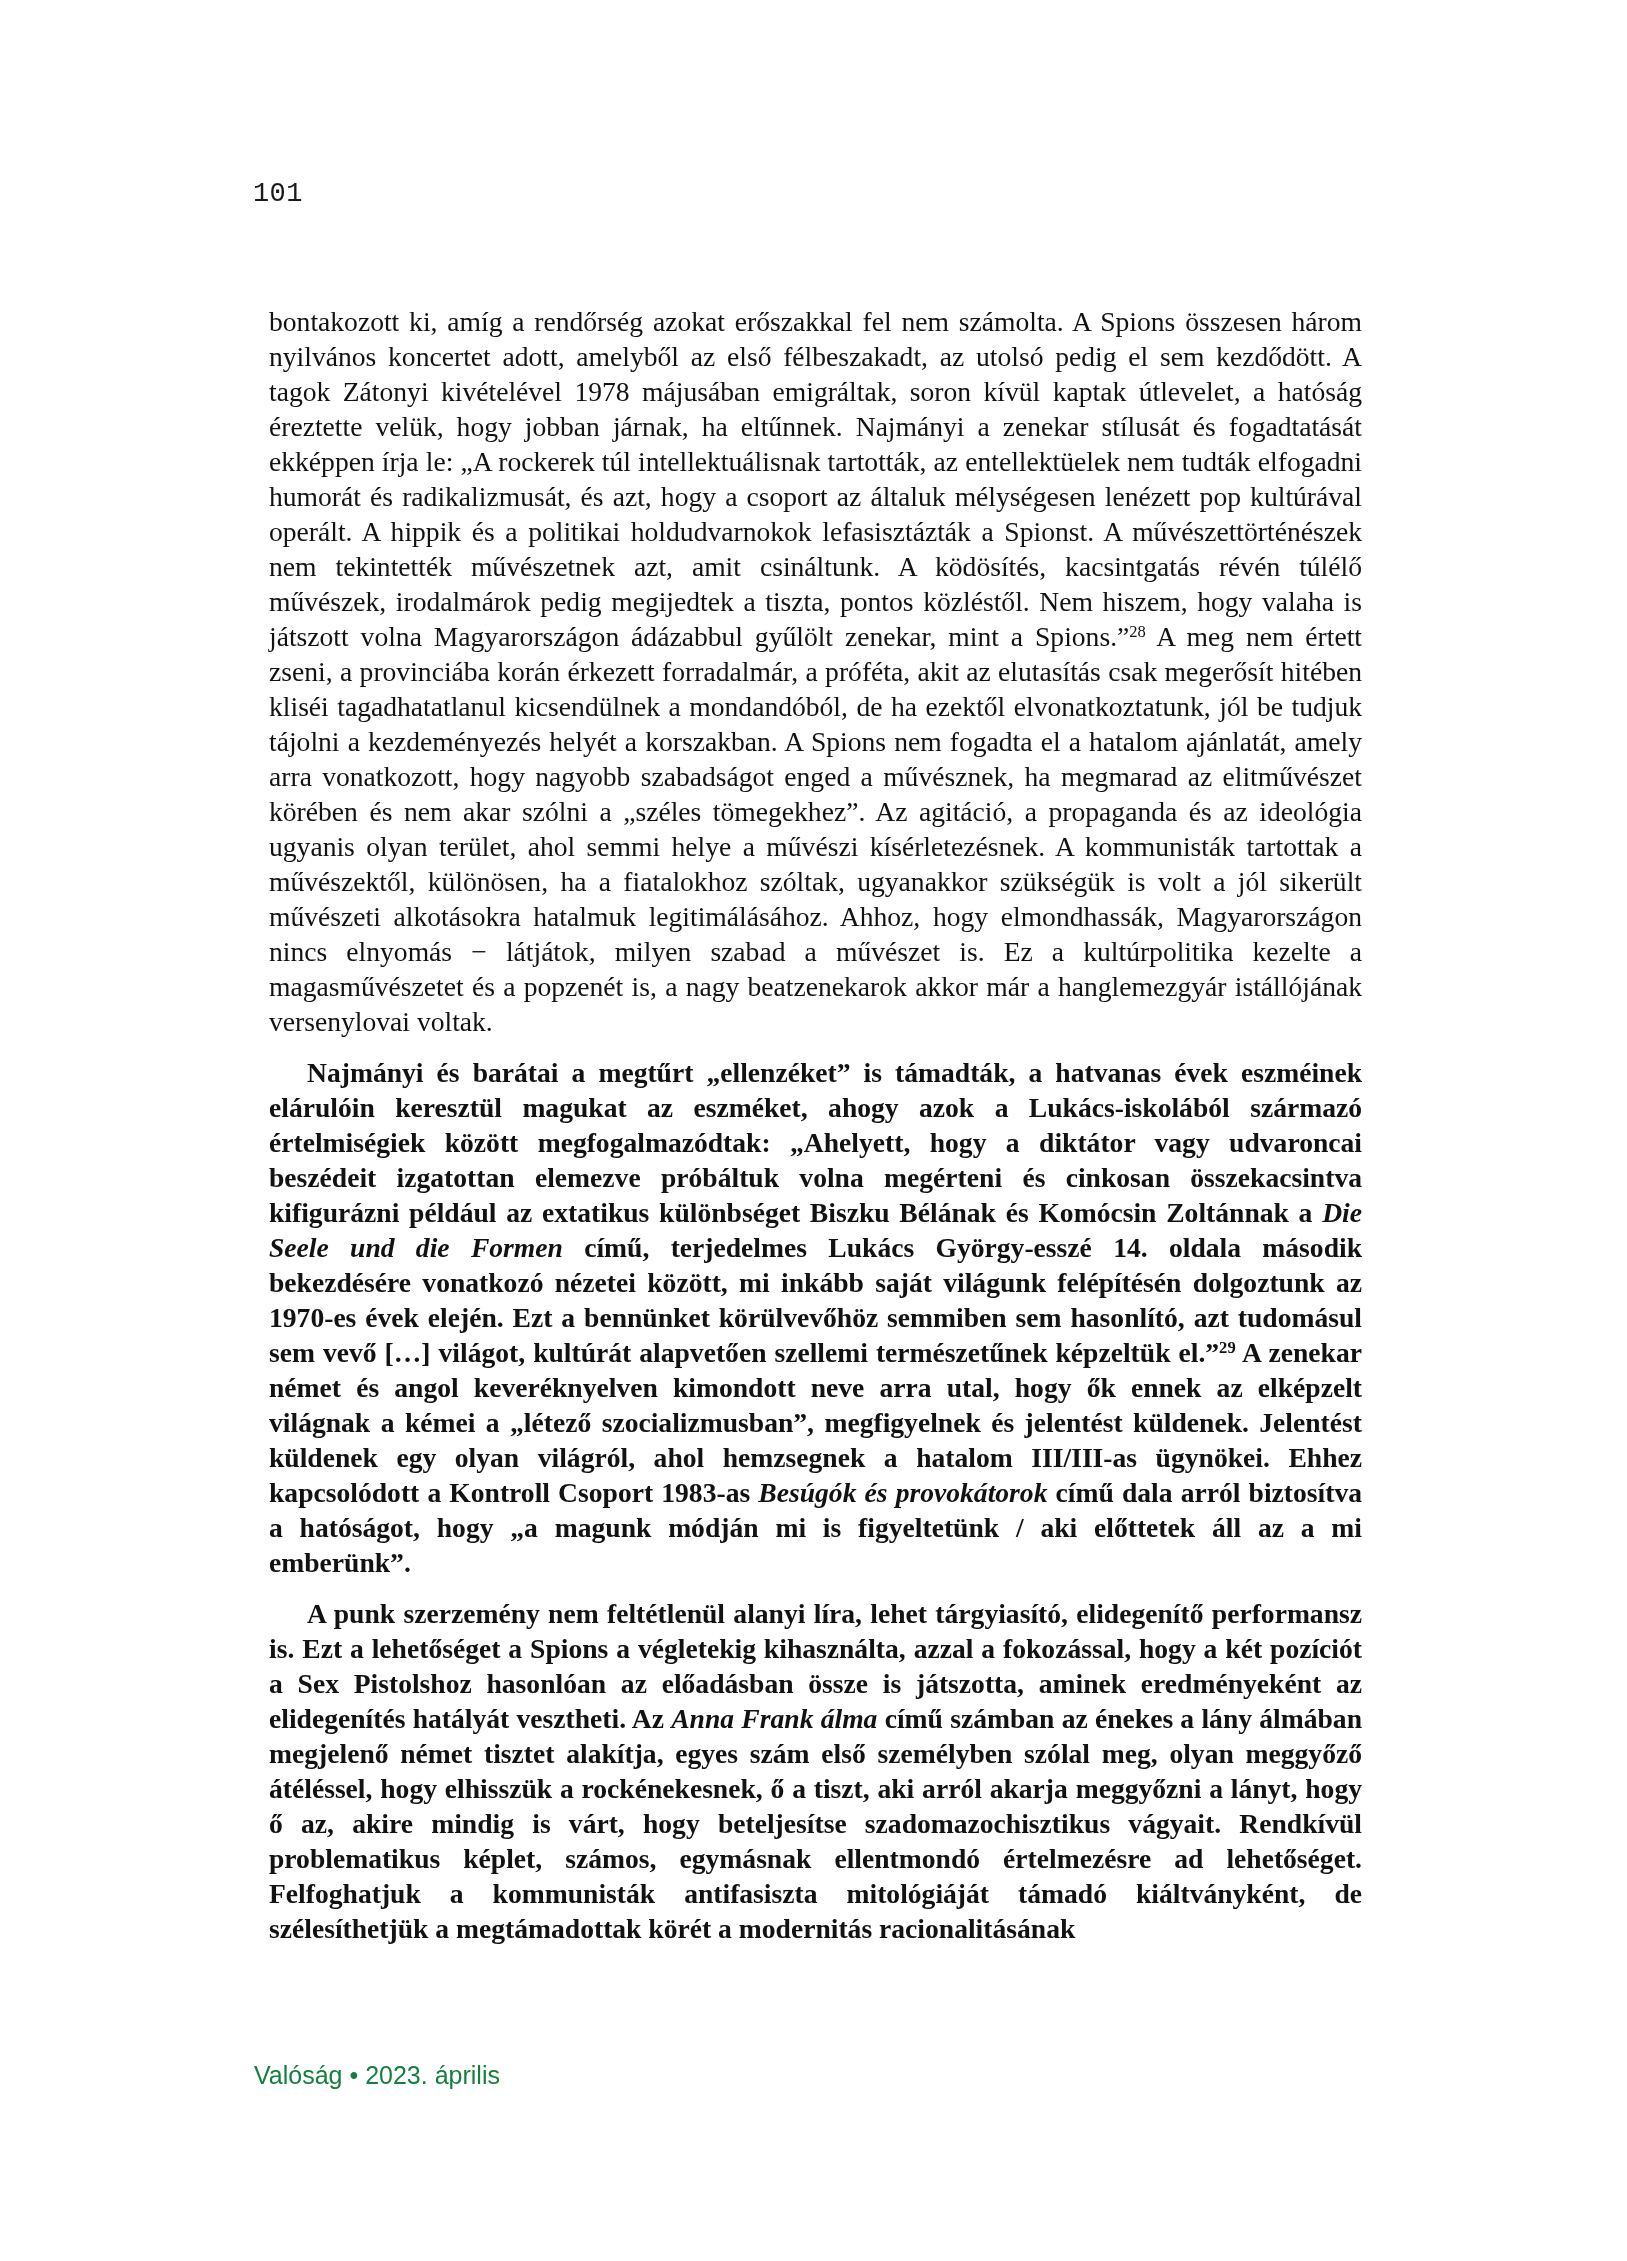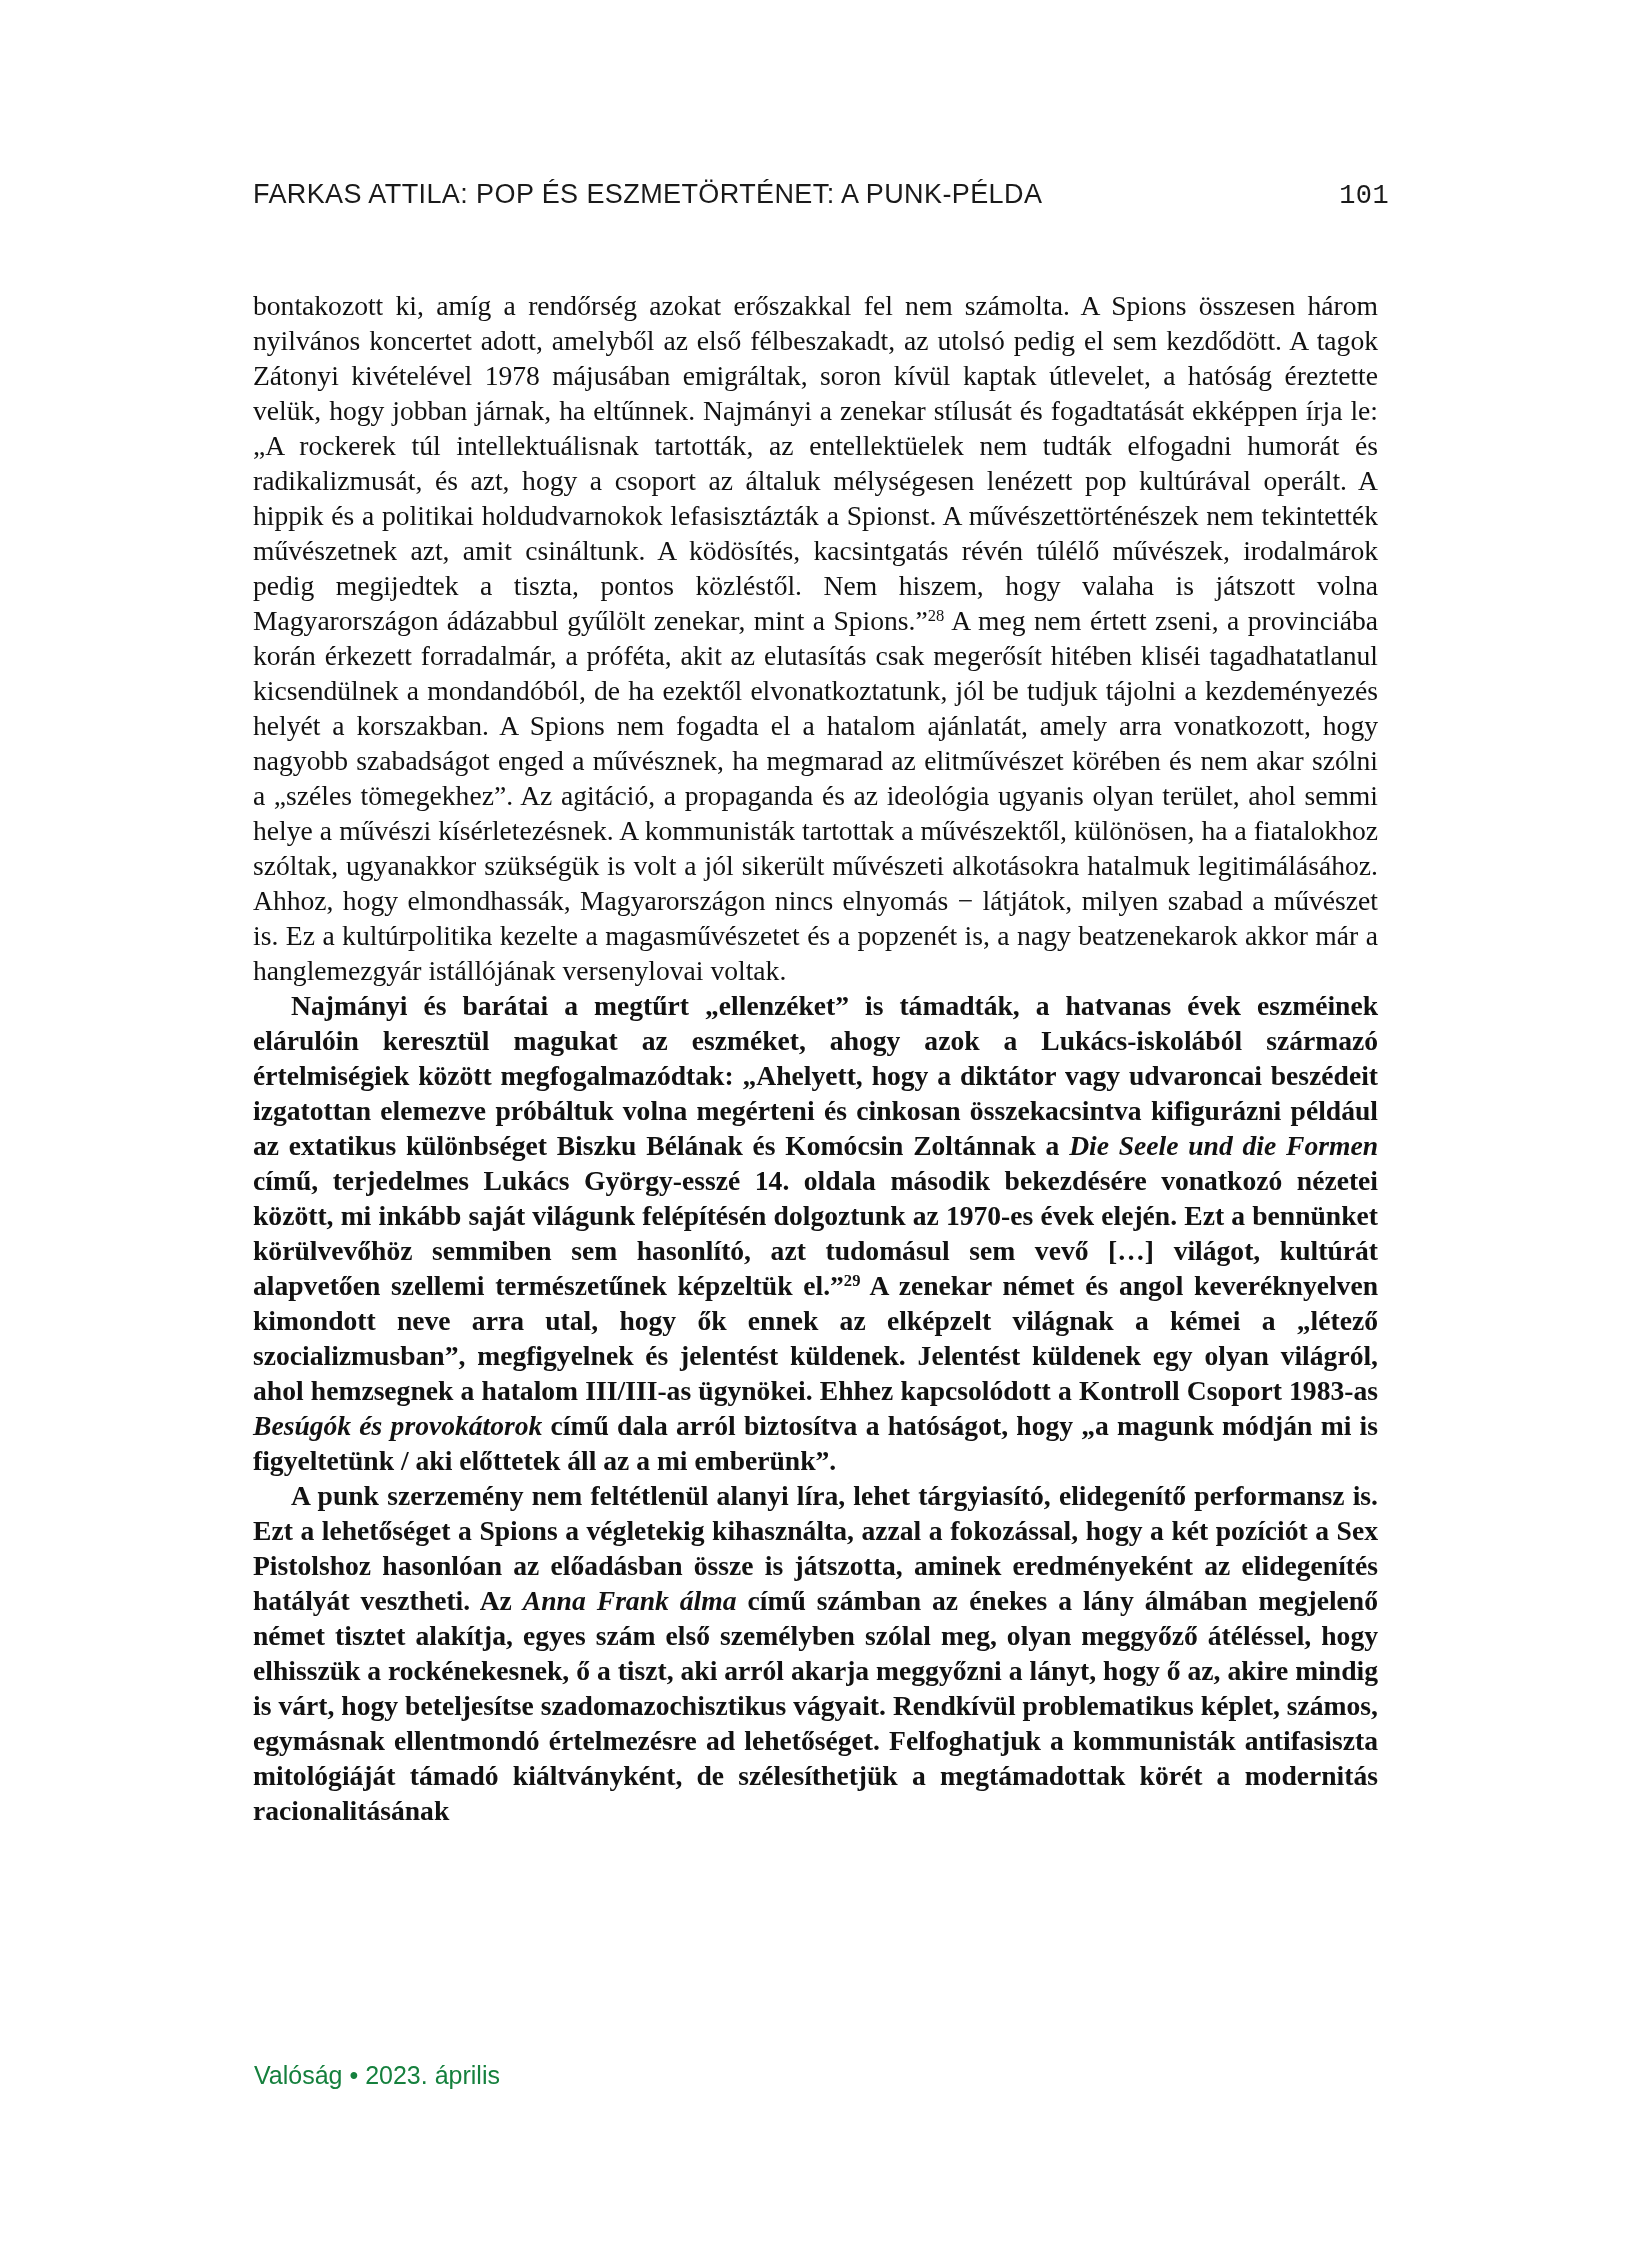--- a/index.html
+++ b/index.html
@@ -40,21 +40,21 @@
     left: 253px;
     top: 288px;
     width: 1125px;
     font-family: "Liberation Serif", serif;
     font-size: 27.6px;
     line-height: 35px;
     text-align: justify;
     color: #121212;
   }
   .article-body p {
-    margin: 0;
+    margin: 16px;
     padding: 0;
   }
   .article-body p.indented {
     text-indent: 38px;
     font-weight: bold;
   }
   .article-body .run-italic {
     font-style: italic;
   }
   .article-body .run-sup {
@@ -74,21 +74,20 @@
     color: #15803d;
     white-space: nowrap;
   }
 </style>
 </head>
 <body>
 
 <div class="page">
 
   <div class="running-header">
-    <span class="header-title">FARKAS ATTILA: POP ÉS ESZMETÖRTÉNET: A PUNK-PÉLDA</span>
     <span class="page-number">101</span>
   </div>
 
   <div class="article-body" id="article-body">
       <p><span class="run-normal">bontakozott ki, amíg a rendőrség azokat erőszakkal fel nem számolta. A Spions összesen három nyilvános koncertet adott, amelyből az első félbeszakadt, az utolsó pedig el sem kezdődött. A tagok Zátonyi kivételével 1978 májusában emigráltak, soron kívül kaptak útlevelet, a hatóság éreztette velük, hogy jobban járnak, ha eltűnnek. Najmányi a zenekar stílusát és fogadtatását ekképpen írja le: „A rockerek túl intellektuálisnak tartották, az entellektüelek nem tudták elfogadni humorát és radikalizmusát, és azt, hogy a csoport az általuk mélységesen lenézett pop kultúrával operált. A hippik és a politikai holdudvarnokok lefasisztázták a Spionst. A művészettörténészek nem tekintették művészetnek azt, amit csináltunk. A ködösítés, kacsintgatás révén túlélő művészek, irodalmárok pedig megijedtek a tiszta, pontos közléstől. Nem hiszem, hogy valaha is játszott volna Magyarországon ádázabbul gyűlölt zenekar, mint a Spions.”</span><span class="run-sup">28</span><span class="run-normal"> A meg nem értett zseni, a provinciába korán érkezett forradalmár, a próféta, akit az elutasítás csak megerősít hitében kliséi tagadhatatlanul kicsendülnek a mondandóból, de ha ezektől elvonatkoztatunk, jól be tudjuk tájolni a kezdeményezés helyét a korszakban. A Spions nem fogadta el a hatalom ajánlatát, amely arra vonatkozott, hogy nagyobb szabadságot enged a művésznek, ha megmarad az elitművészet körében és nem akar szólni a „széles tömegekhez”. Az agitáció, a propaganda és az ideológia ugyanis olyan terület, ahol semmi helye a művészi kísérletezésnek. A kommunisták tartottak a művészektől, különösen, ha a fiatalokhoz szóltak, ugyanakkor szükségük is volt a jól sikerült művészeti alkotásokra hatalmuk legitimálásához. Ahhoz, hogy elmondhassák, Magyarországon nincs elnyomás − látjátok, milyen szabad a művészet is. Ez a kultúrpolitika kezelte a magasművészetet és a popzenét is, a nagy beatzenekarok akkor már a hanglemezgyár istállójának versenylovai voltak.</span></p>
       <p class="indented"><span class="run-normal">Najmányi és barátai a megtűrt „ellenzéket” is támadták, a hatvanas évek eszméinek elárulóin keresztül magukat az eszméket, ahogy azok a Lukács-iskolából származó értelmiségiek között megfogalmazódtak: „Ahelyett, hogy a diktátor vagy udvaroncai beszédeit izgatottan elemezve próbáltuk volna megérteni és cinkosan összekacsintva kifigurázni például az extatikus különbséget Biszku Bélának és Komócsin Zoltánnak a </span><span class="run-italic">Die Seele und die Formen</span><span class="run-normal"> című, terjedelmes Lukács György-esszé 14. oldala második bekezdésére vonatkozó nézetei között, mi inkább saját világunk felépítésén dolgoztunk az 1970-es évek elején. Ezt a bennünket körülvevőhöz semmiben sem hasonlító, azt tudomásul sem vevő […] világot, kultúrát alapvetően szellemi természetűnek képzeltük el.”</span><span class="run-sup">29</span><span class="run-normal"> A zenekar német és angol keveréknyelven kimondott neve arra utal, hogy ők ennek az elképzelt világnak a kémei a „létező szocializmusban”, megfigyelnek és jelentést küldenek. Jelentést küldenek egy olyan világról, ahol hemzsegnek a hatalom III/III-as ügynökei. Ehhez kapcsolódott a Kontroll Csoport 1983-as </span><span class="run-italic">Besúgók és provokátorok</span><span class="run-normal"> című dala arról biztosítva a hatóságot, hogy „a magunk módján mi is figyeltetünk / aki előttetek áll az a mi emberünk”.</span></p>
       <p class="indented"><span class="run-normal">A punk szerzemény nem feltétlenül alanyi líra, lehet tárgyiasító, elidegenítő performansz is. Ezt a lehetőséget a Spions a végletekig kihasználta, azzal a fokozással, hogy a két pozíciót a Sex Pistolshoz hasonlóan az előadásban össze is játszotta, aminek eredményeként az elidegenítés hatályát vesztheti. Az </span><span class="run-italic">Anna Frank álma</span><span class="run-normal"> című számban az énekes a lány álmában megjelenő német tisztet alakítja, egyes szám első személyben szólal meg, olyan meggyőző átéléssel, hogy elhisszük a rockénekesnek, ő a tiszt, aki arról akarja meggyőzni a lányt, hogy ő az, akire mindig is várt, hogy beteljesítse szadomazochisztikus vágyait. Rendkívül problematikus képlet, számos, egymásnak ellentmondó értelmezésre ad lehetőséget. Felfoghatjuk a kommunisták antifasiszta mitológiáját támadó kiáltványként, de szélesíthetjük a megtámadottak körét a modernitás racionalitásának</span></p>
     </div>
 
   <div class="page-footer">Valóság • 2023. április</div>

